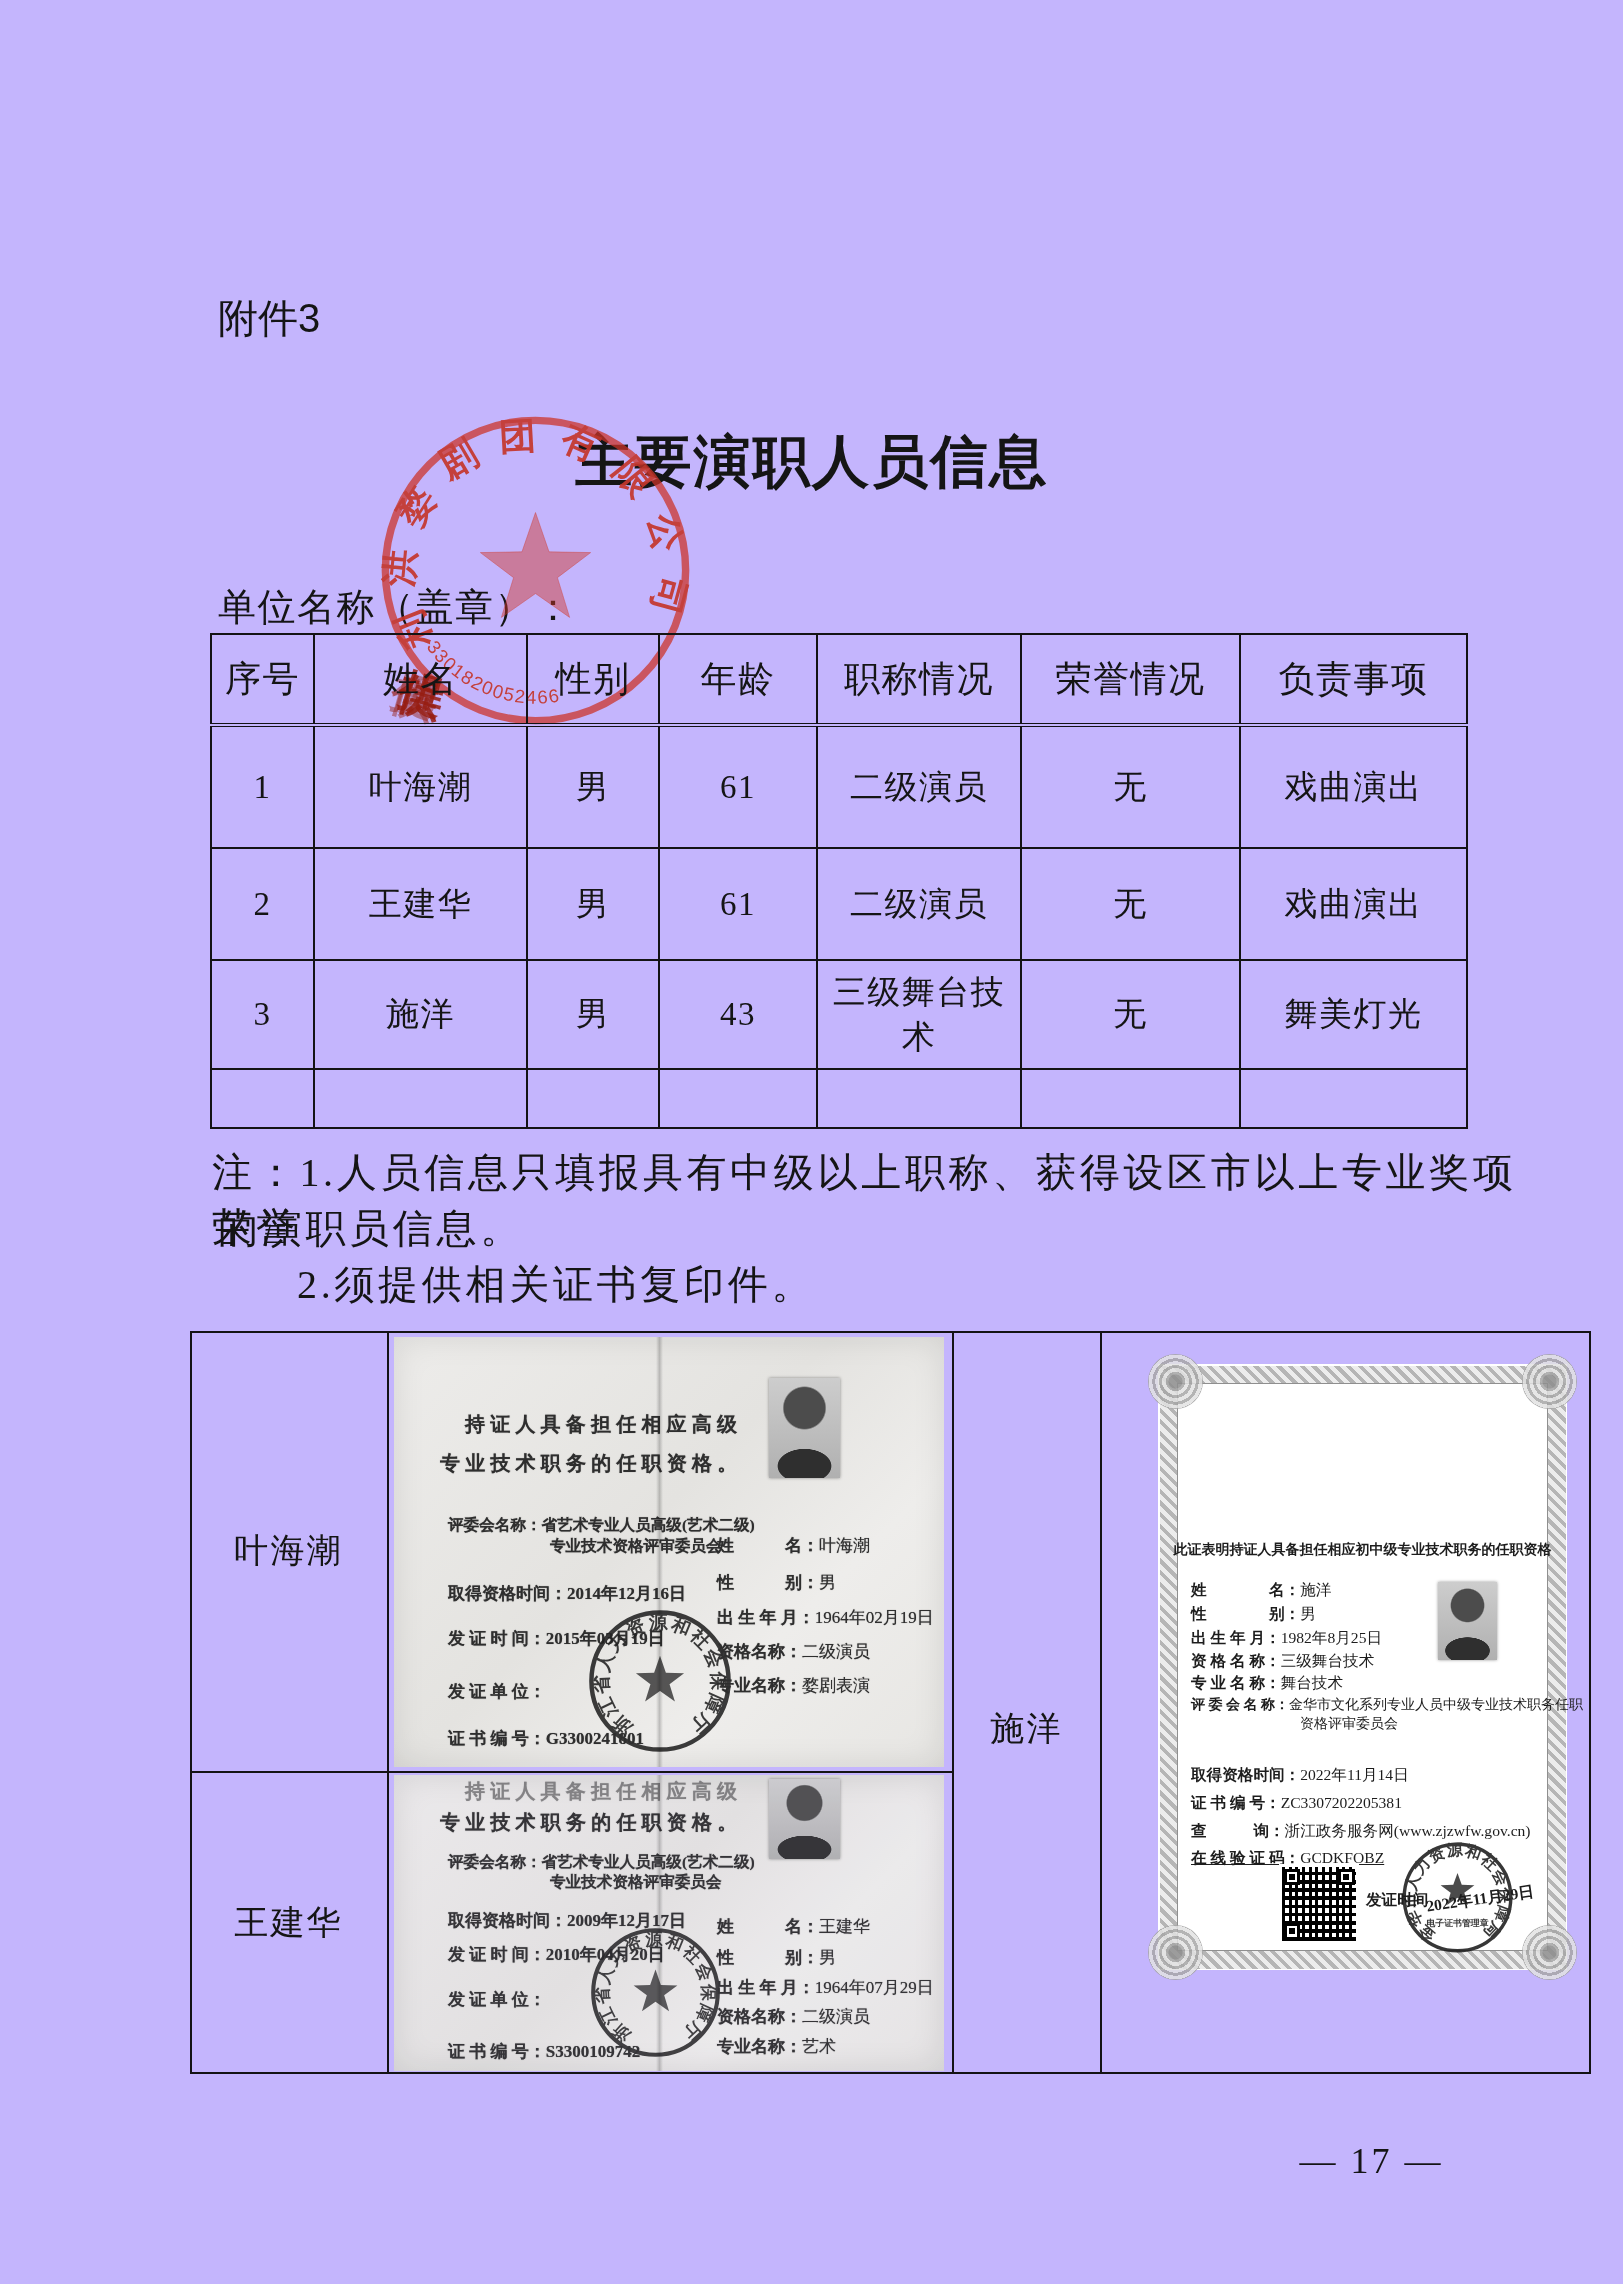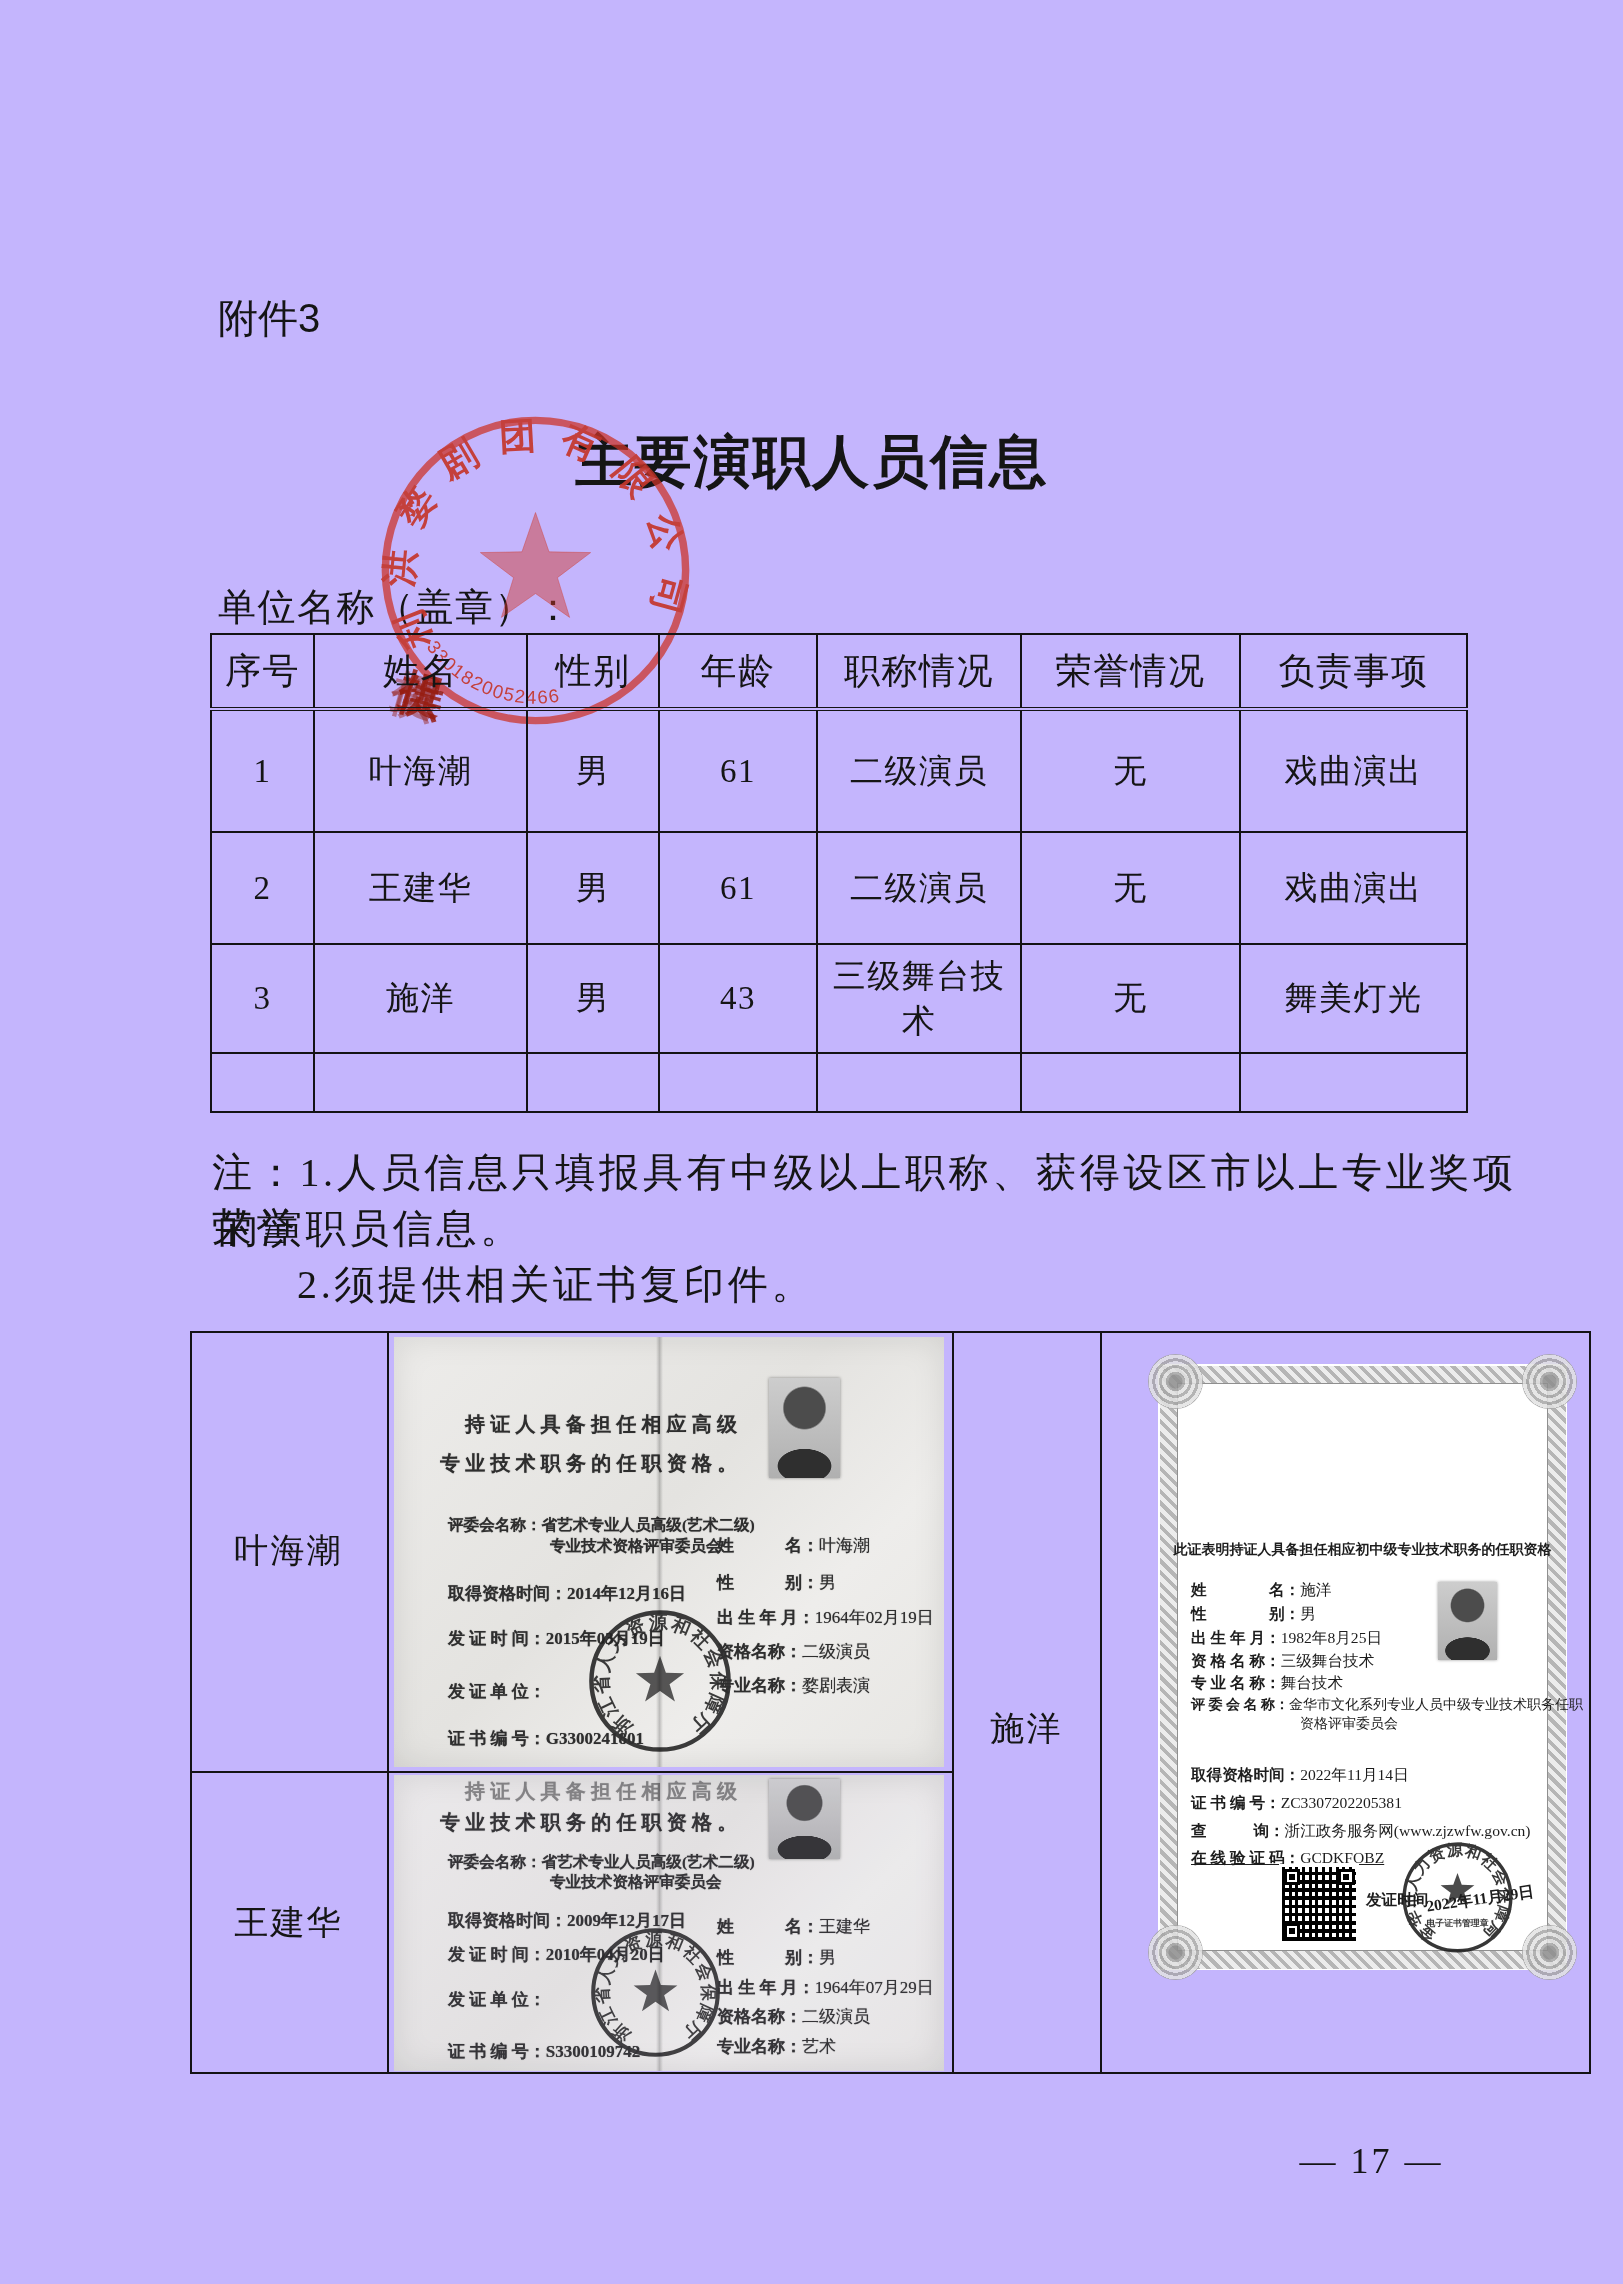--- a/index.html
+++ b/index.html
@@ -104,21 +104,21 @@
     <colgroup>
         <col style="width:103px">
         <col style="width:213px">
         <col style="width:132px">
         <col style="width:158px">
         <col style="width:204px">
         <col style="width:219px">
         <col style="width:227px">
       </colgroup>
     <tbody>
-        <tr class="hdr" style="height:75px">
+        <tr class="hdr" style="height:91px">
       <td>序号</td>
       <td>姓名</td>
       <td>性别</td>
       <td>年龄</td>
       <td>职称情况</td>
       <td>荣誉情况</td>
       <td>负责事项</td>
     </tr>
     <tr style="height:123px">
       <td>1</td>

